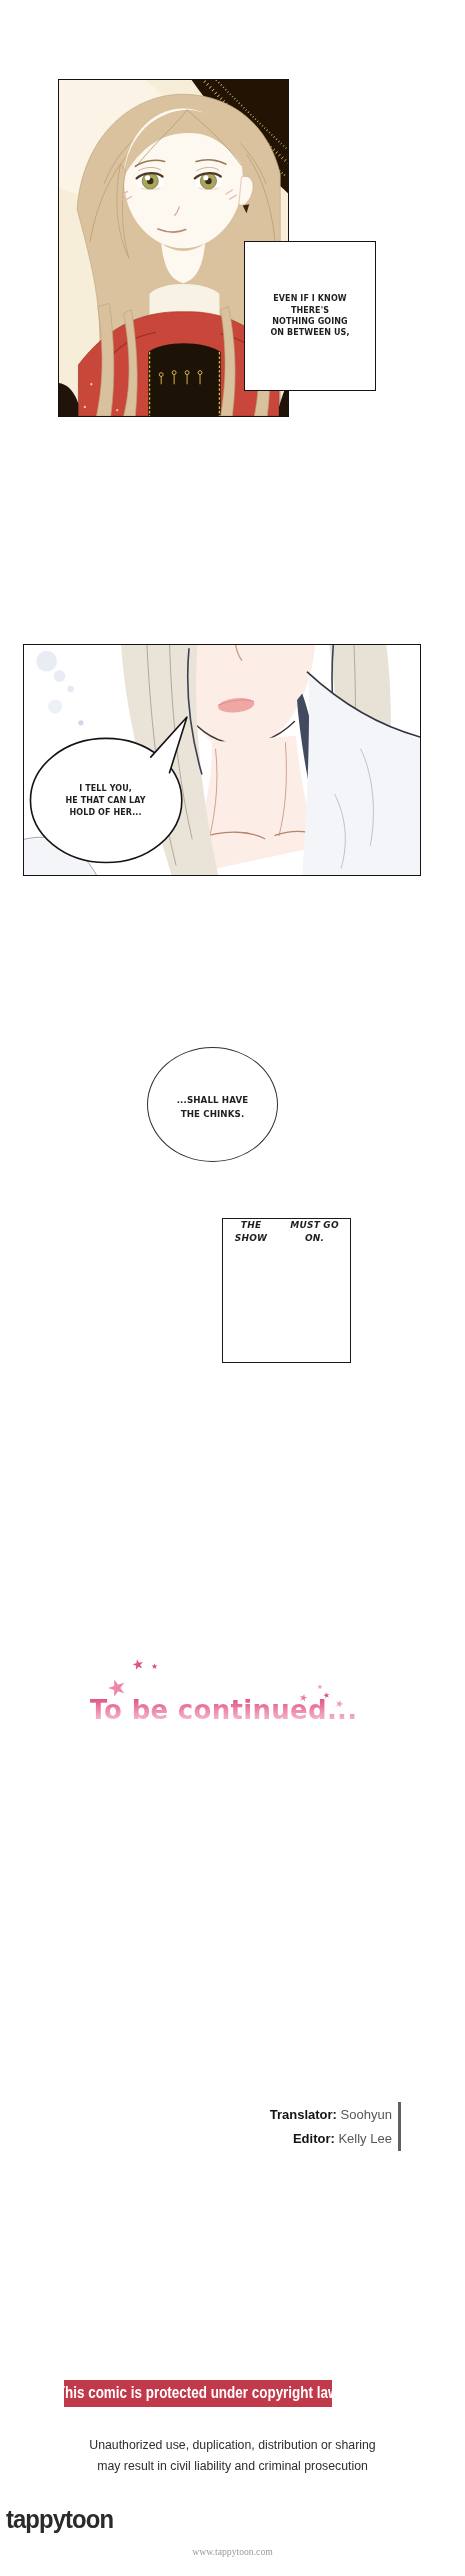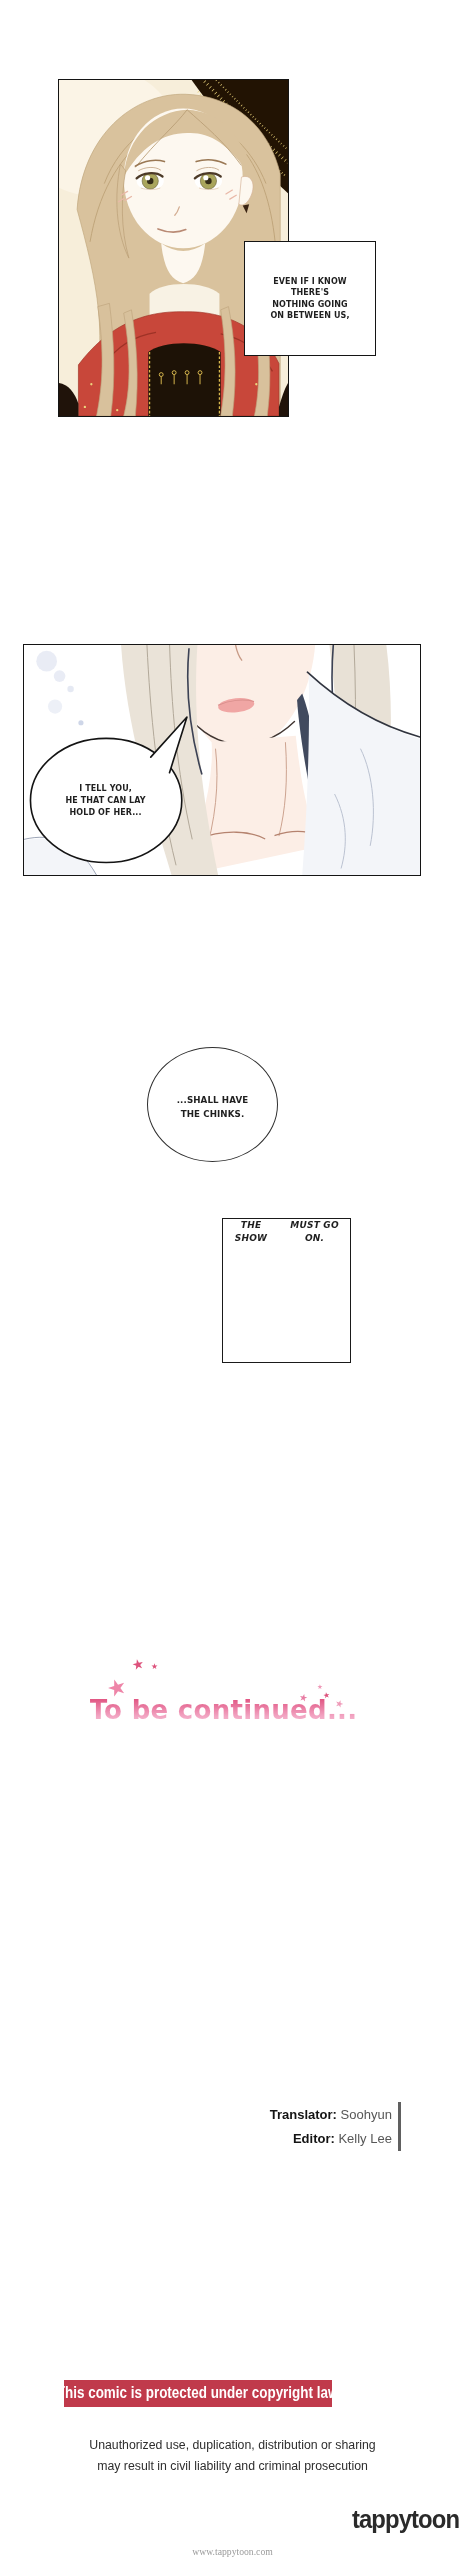--- a/index.html
+++ b/index.html
@@ -2,21 +2,21 @@
 <html style="font-size:10.3px"><head>
 <meta charset="utf-8">
 <style>
   html,body{margin:0;padding:0;background:#ffffff;}
   #page{position:relative;width:465px;height:2576px;background:#ffffff;overflow:hidden;
         font-family:"DejaVu Sans",sans-serif;}
   .panel{position:absolute;box-sizing:border-box;border:1.3px solid #141414;background:#15803d;overflow:hidden;}
   .panel svg{display:block;width:100%;height:100%;}
   .comic-text{font-family:"DejaVu Sans",sans-serif;font-weight:bold;color:#1f1f1f;text-align:center;}
   
-  #caption1{position:absolute;left:244px;top:241px;width:132px;height:115px;background:#fff;
+  #caption1{position:absolute;left:244px;top:241px;width:132px;height:150px;background:#fff;
             box-sizing:border-box;border:1.3px solid #141414;z-index:5;
             display:flex;flex-direction:column;justify-content:center;}
   #caption1 div{font-size:8px;line-height:11.3px;letter-spacing:0.1px;}
   
   #balloon2-svg{position:absolute;left:0;top:61px;width:194px;height:165px;z-index:2;}
   #balloon2-text{position:absolute;left:6.5px;top:94px;width:151px;height:124px;z-index:3;
                  display:flex;flex-direction:column;justify-content:center;}
   #balloon2-text div{font-size:8px;line-height:12px;letter-spacing:0.1px;}
   
   #oval-balloon{position:absolute;left:147px;top:1047px;width:131px;height:115px;background:#fff;
@@ -45,21 +45,21 @@
   #credits .clabel{font-weight:bold;color:#141414;}
   #credits .cname{font-weight:normal;color:#575757;}
   #credits .bar{width:2.6px;height:49px;background:#606060;}
   
   #banner{position:absolute;left:64px;top:2380px;width:268px;height:26.5px;background:#c03a4b;
           display:flex;align-items:center;justify-content:center;}
   #banner span{font-family:"Liberation Sans",sans-serif;font-weight:700;font-size:16px;color:#ffffff;
                display:inline-block;transform:scaleX(.84);white-space:nowrap;}
   #disclaimer{position:absolute;left:0;right:0;top:2435px;text-align:center;
               font-family:"Liberation Sans",sans-serif;font-size:12.3px;line-height:21.3px;color:#2e2e2e;}
-  #logo{position:absolute;left:0;right:0;top:2504px;text-align:right;}
+  #logo{position:absolute;left:0;right:14px;top:2504px;text-align:left;}
   #logo span{font-family:"Liberation Sans",sans-serif;font-weight:700;font-size:26.5px;color:#2a2a2a;
              letter-spacing:-1px;display:inline-block;transform:scaleX(.9);}
   #site-url{position:absolute;left:0;right:0;top:2546px;text-align:center;
             font-family:Liberation Serif, serif;font-size:9.7px;color:#9b9b9b;}
 </style>
 </head>
 <body>
 
 <div id="page">
 

